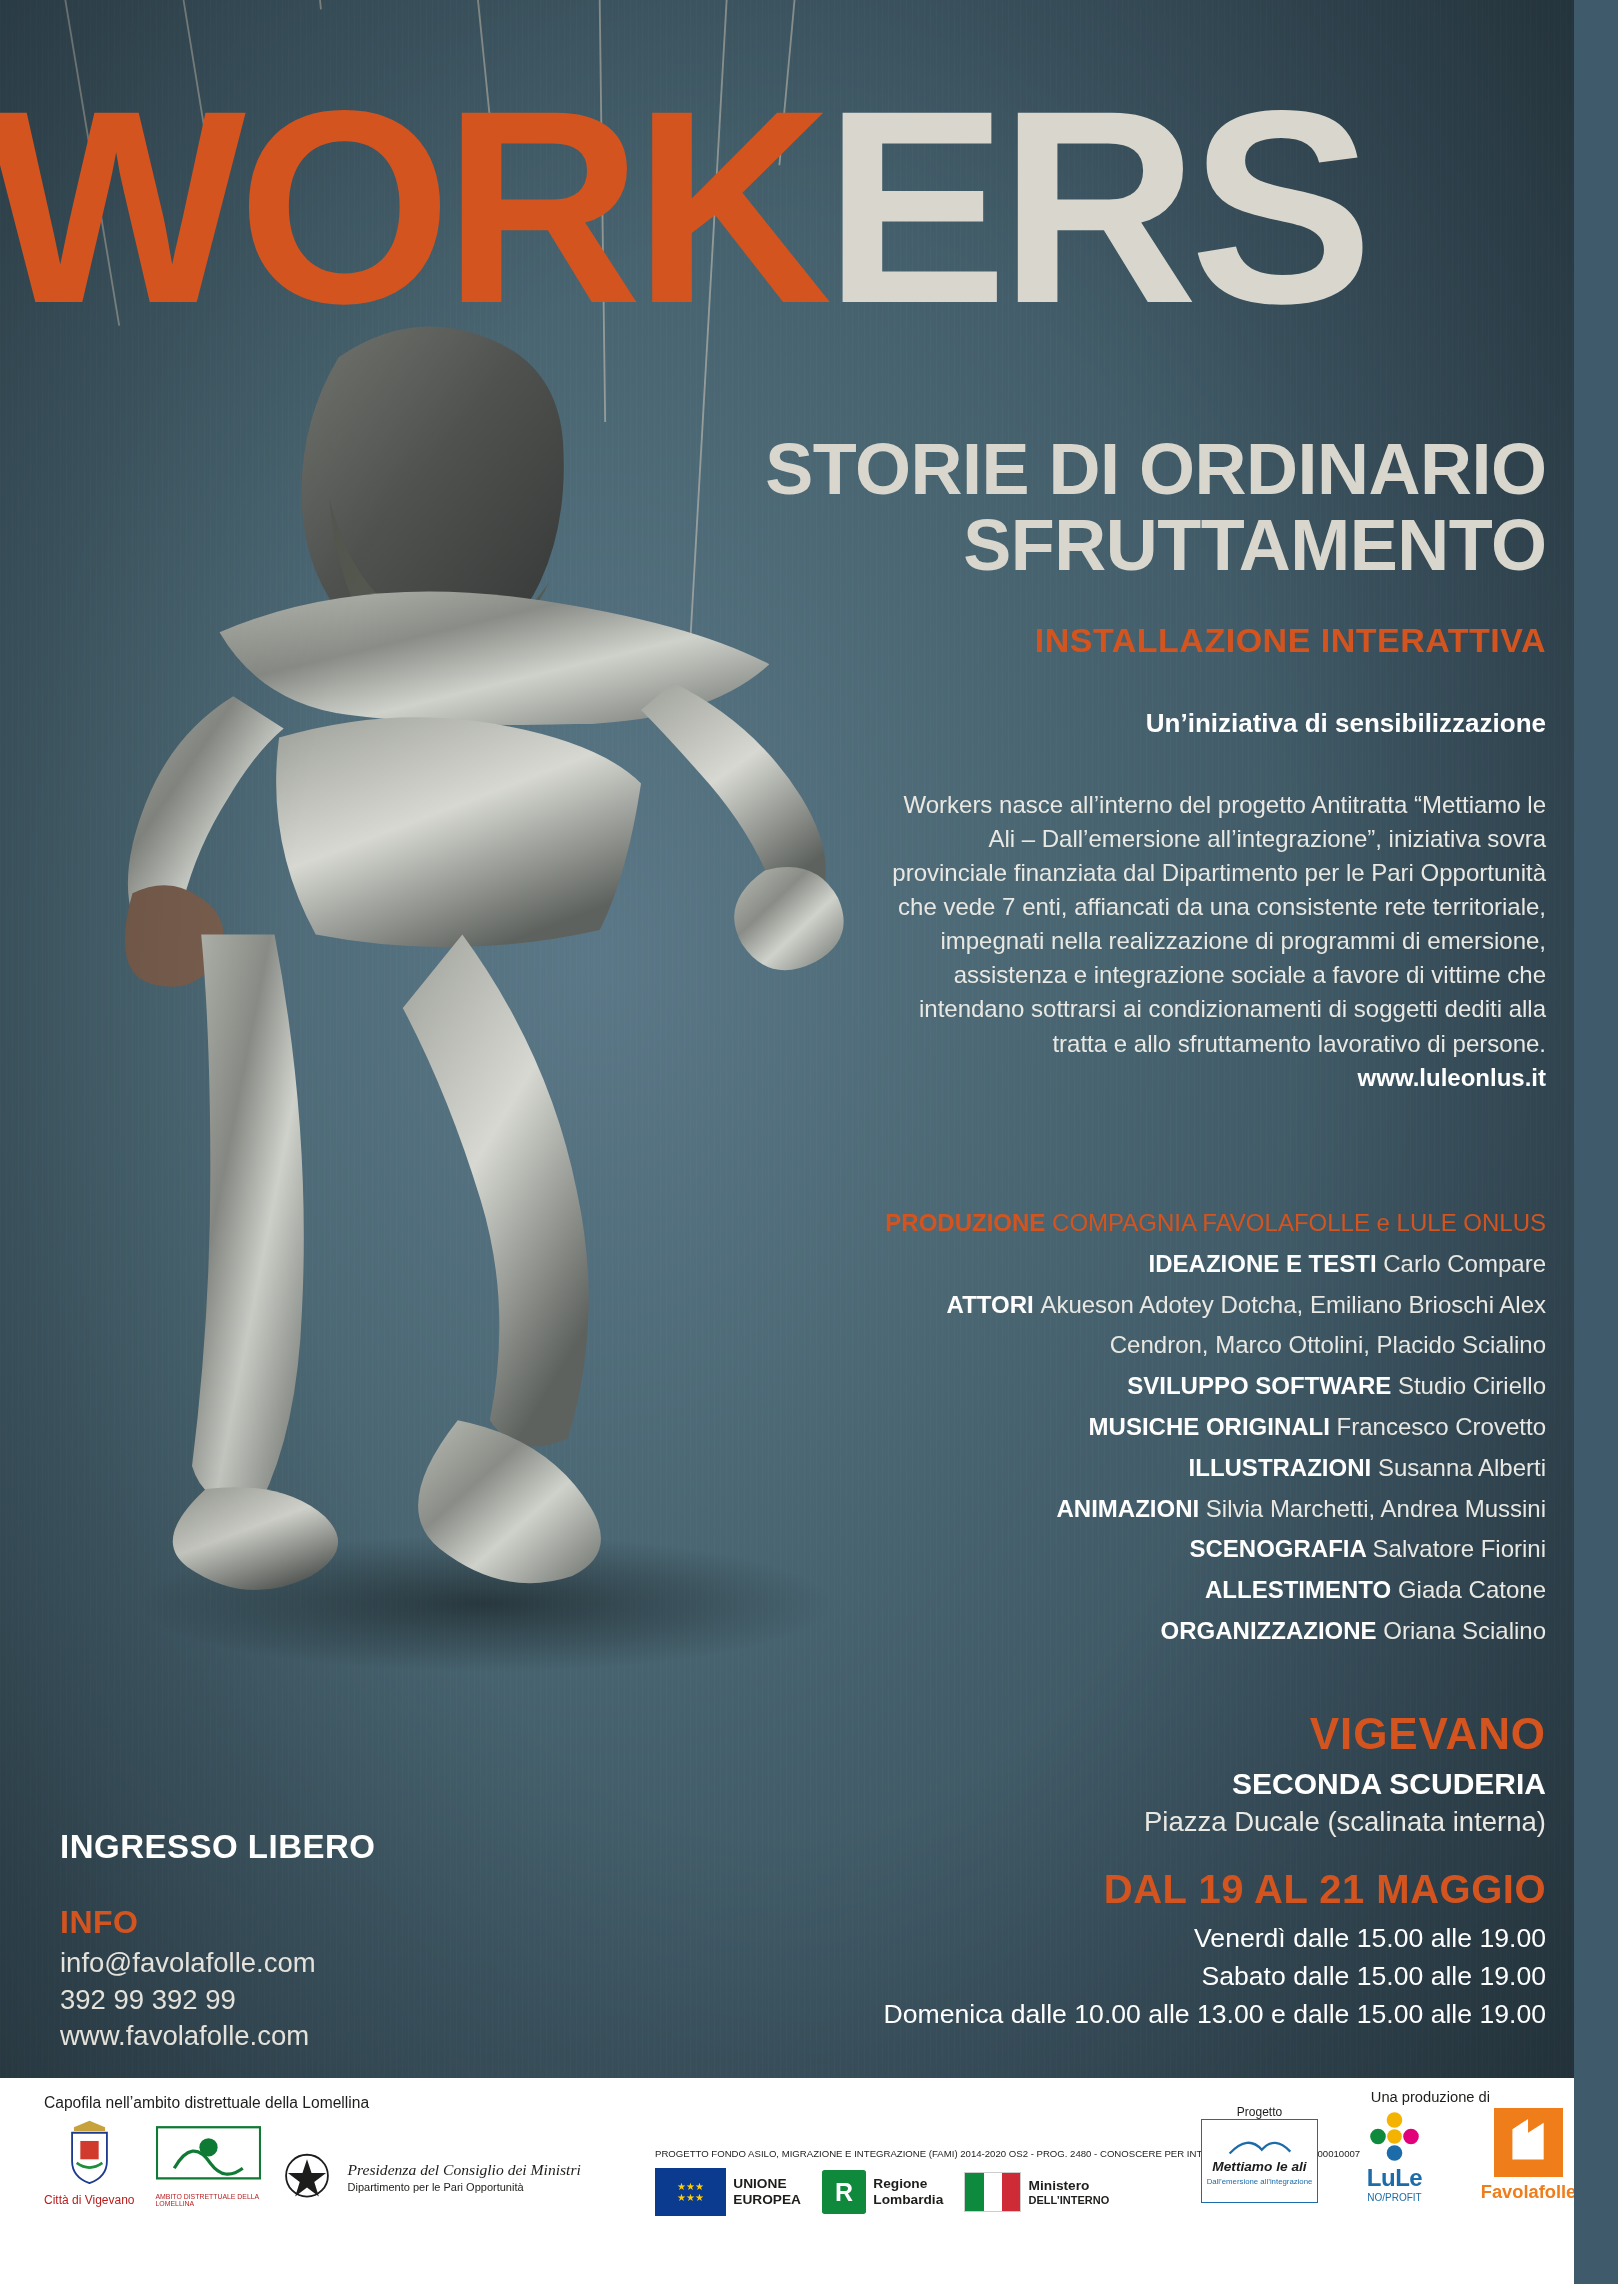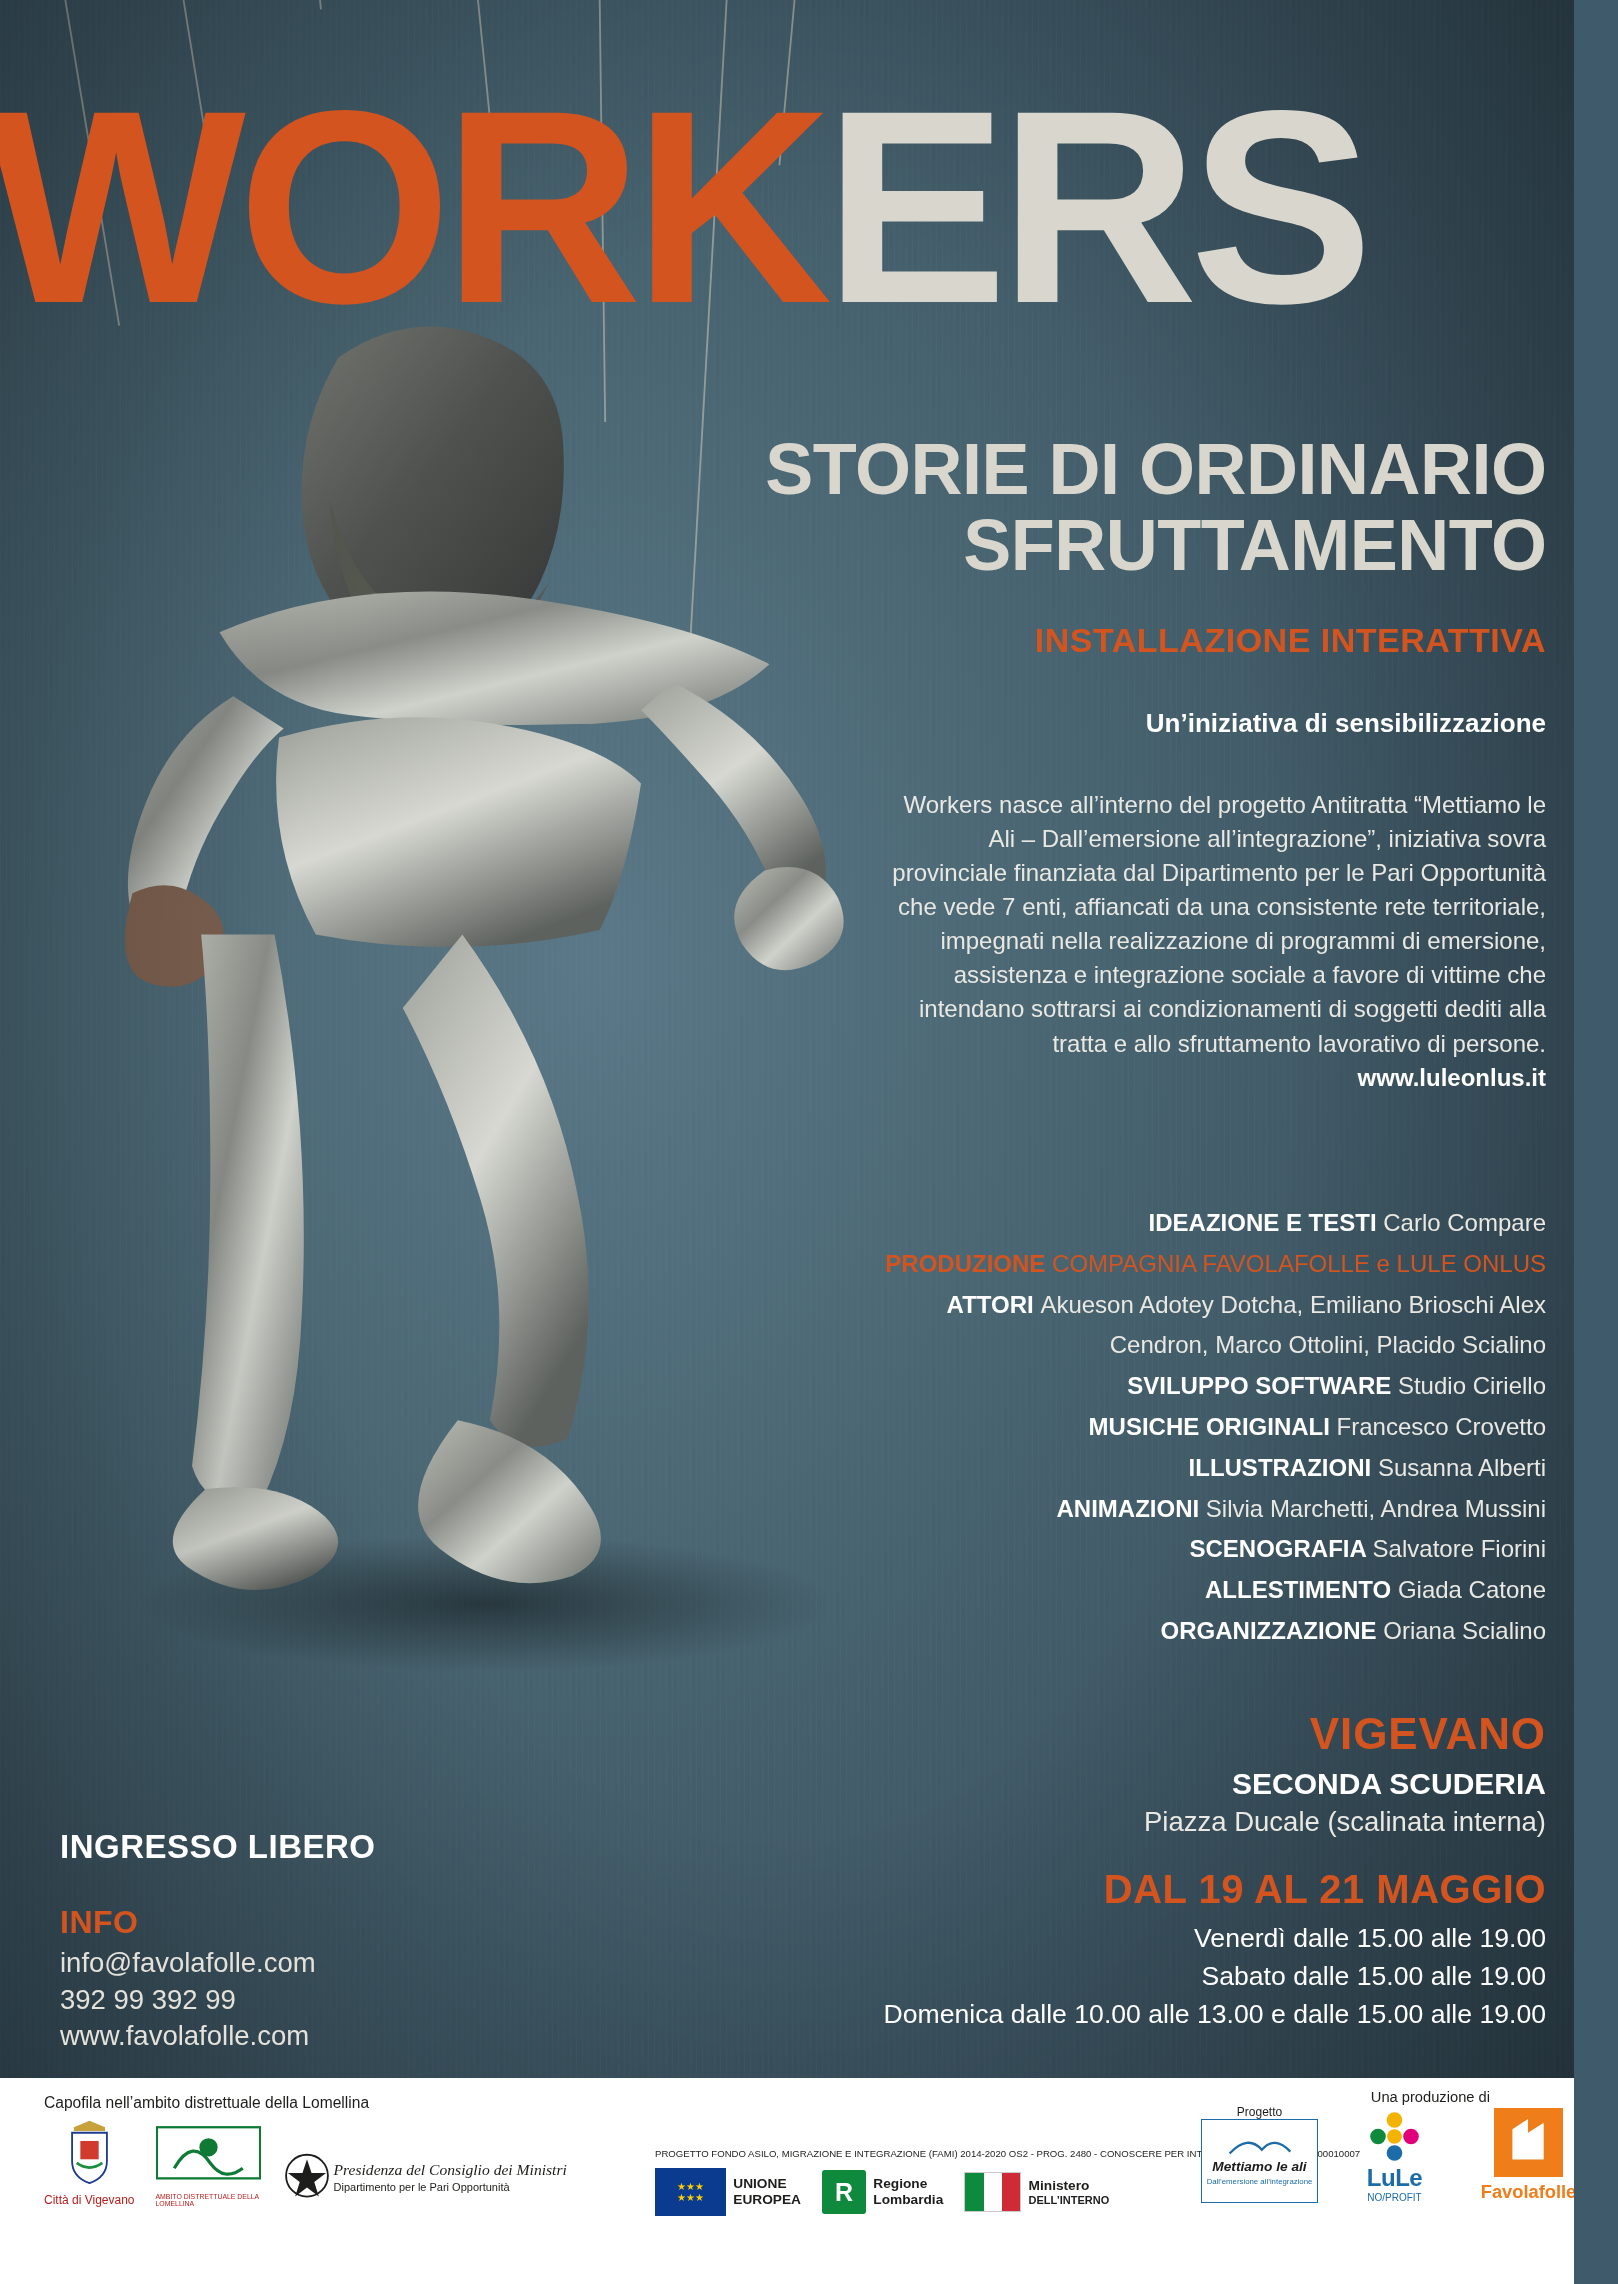--- a/index.html
+++ b/index.html
@@ -400,22 +400,22 @@
   <div class="lead">
     <div>Un’iniziativa di sensibilizzazione</div>
   </div>
 
   <div class="body-copy">
     <p>Workers nasce all’interno del progetto Antitratta “Mettiamo le Ali – Dall’emersione all’integrazione”, iniziativa sovra provinciale finanziata dal Dipartimento per le Pari Opportunità che vede 7 enti, affiancati da una consistente rete territoriale, impegnati nella realizzazione di programmi di emersione, assistenza e integrazione sociale a favore di vittime che intendano sottrarsi ai condizionamenti di soggetti dediti alla tratta e allo sfruttamento lavorativo di persone.</p>
     <p class="site">www.luleonlus.it</p>
   </div>
 
   <div class="credits" id="credits">
+      <div class="row first"><span class="lbl">PRODUZIONE </span><span>COMPAGNIA FAVOLAFOLLE e LULE ONLUS</span></div>
       <div class="row"><span class="lbl">IDEAZIONE E TESTI </span><span>Carlo Compare</span></div>
-      <div class="row first"><span class="lbl">PRODUZIONE </span><span>COMPAGNIA FAVOLAFOLLE e LULE ONLUS</span></div>
       <div class="row"><span class="lbl">ATTORI </span><span>Akueson Adotey Dotcha, Emiliano Brioschi Alex Cendron, Marco Ottolini, Placido Scialino</span></div>
       <div class="row"><span class="lbl">SVILUPPO SOFTWARE </span><span>Studio Ciriello</span></div>
       <div class="row"><span class="lbl">MUSICHE ORIGINALI </span><span>Francesco Crovetto</span></div>
       <div class="row"><span class="lbl">ILLUSTRAZIONI </span><span>Susanna Alberti</span></div>
       <div class="row"><span class="lbl">ANIMAZIONI </span><span>Silvia Marchetti, Andrea Mussini</span></div>
       <div class="row"><span class="lbl">SCENOGRAFIA </span><span>Salvatore Fiorini</span></div>
       <div class="row"><span class="lbl">ALLESTIMENTO </span><span>Giada Catone</span></div>
       <div class="row"><span class="lbl">ORGANIZZAZIONE </span><span>Oriana Scialino</span></div>
     </div>
 
@@ -454,21 +454,21 @@
       <div class="logo-box">
         <svg width="105" height="60" viewBox="0 0 230 130">
           <rect x="2" y="2" width="226" height="112" fill="#ffffff" stroke="#0f7a34" stroke-width="5"></rect>
           <path d="M40 92 q40 -70 80 -10 q30 40 70 10" stroke="#0f7a34" stroke-width="7" fill="none"></path>
           <circle cx="115" cy="46" r="20" fill="#0f7a34"></circle>
         </svg>
         <div class="logo-cap" style="font-size:6.9px;max-width:105px;">AMBITO DISTRETTUALE DELLA LOMELLINA</div>
       </div>
 
       <div class="logo-box">
-        <div style="display:flex;align-items:center;gap:2px;">
+        <div style="display:flex;align-items:center;gap:16px;">
           <svg width="50" height="60" viewBox="0 0 110 130">
             <circle cx="55" cy="62" r="46" fill="none" stroke="#1d1d1b" stroke-width="4"></circle>
             <path d="M55 26 l10 30 h32 l-26 20 l10 32 l-26 -20 l-26 20 l10 -32 l-26 -20 h32z" fill="#1d1d1b"></path>
           </svg>
           <div style="text-align:left;">
             <div style="font-family:'Liberation Serif',serif;font-size:15.6px;font-style:italic;color:#1d1d1b;">Presidenza del Consiglio dei Ministri</div>
             <div style="font-size:11px;color:#1d1d1b;margin-top:2.7px;">Dipartimento per le Pari Opportunità</div>
           </div>
         </div>
       </div>

